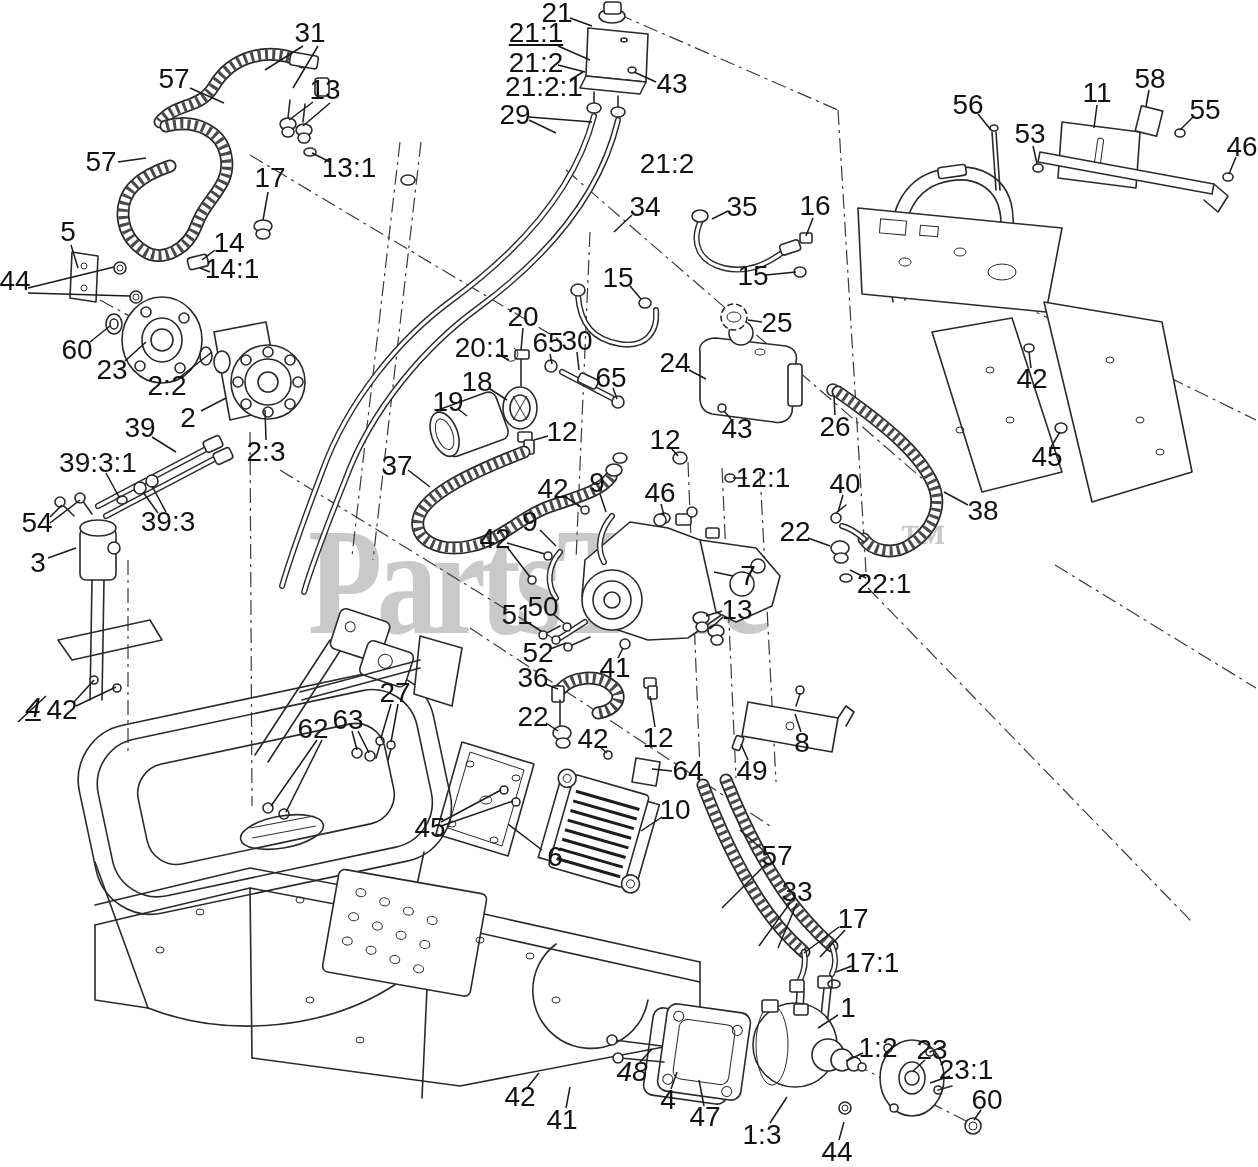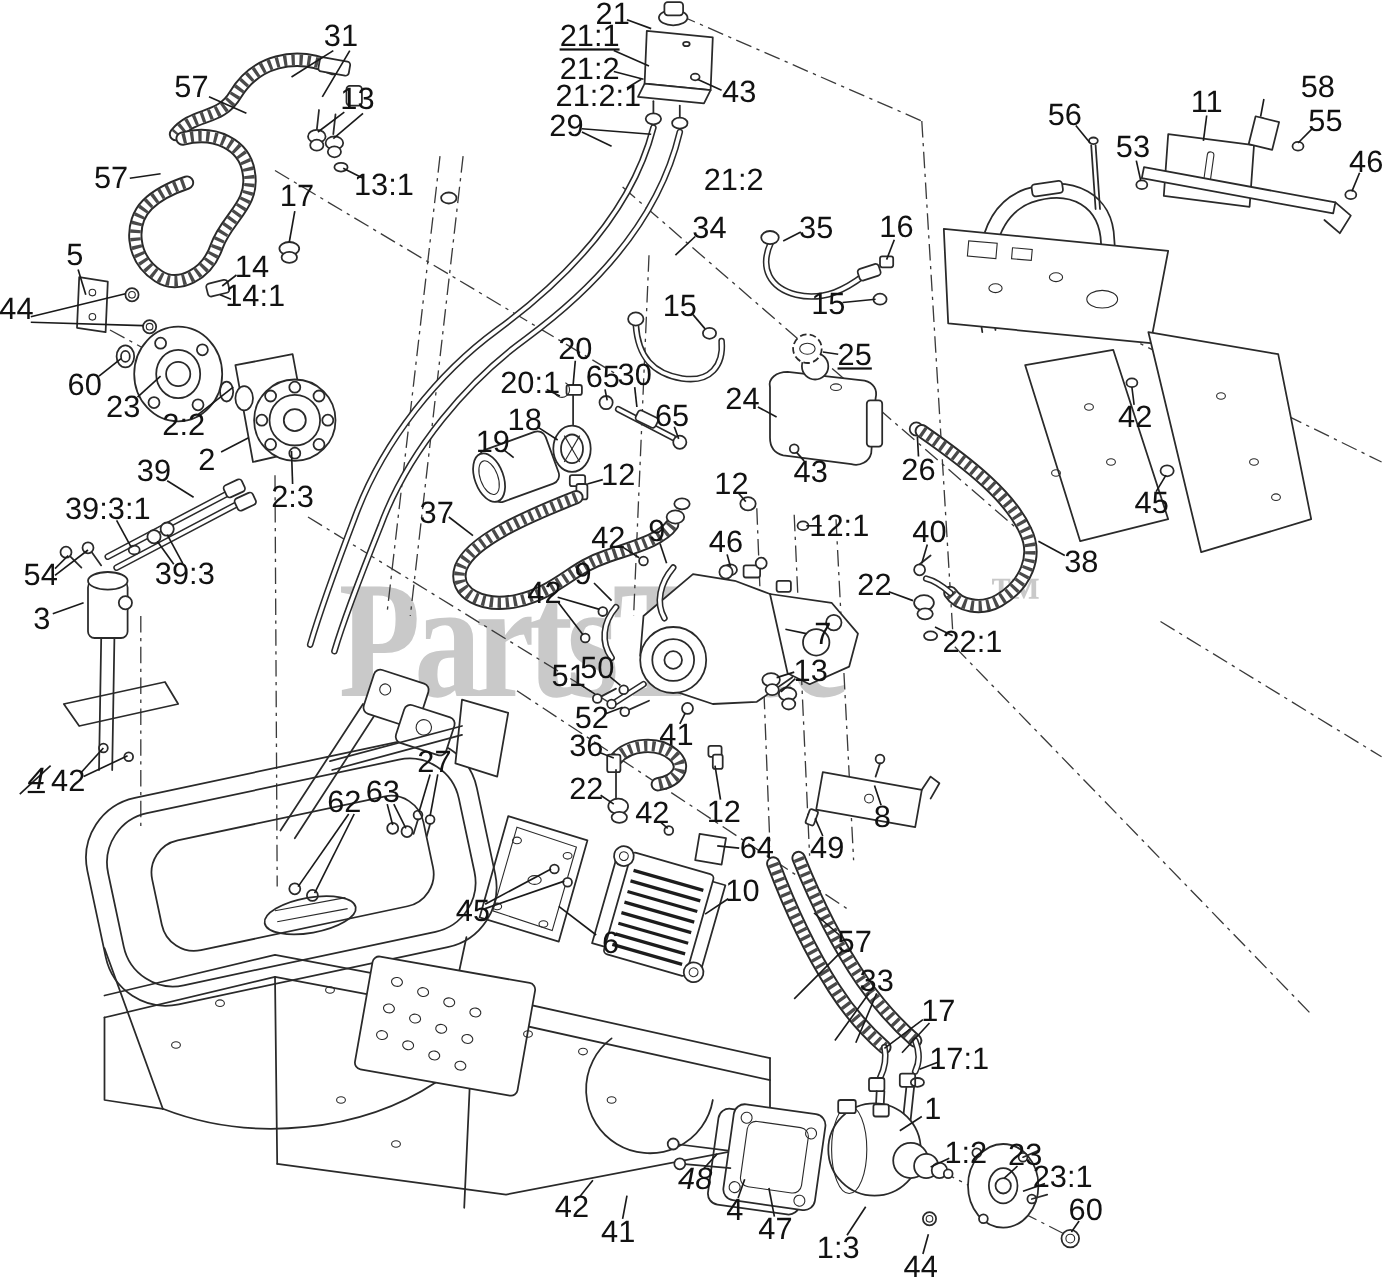--- a/index.html
+++ b/index.html
@@ -624,21 +624,21 @@
       <div class="callout" style="left: 515px; top: 115px;">29</div>
       <div class="callout" style="left: 667px; top: 164px;">21:2</div>
       <div class="callout" style="left: 645px; top: 207px;">34</div>
       <div class="callout" style="left: 742px; top: 207px;">35</div>
       <div class="callout" style="left: 815px; top: 206px; text-align: center;">16</div>
       <div class="callout" style="left: 618px; top: 278px;">15</div>
       <div class="callout" style="left: 753px; top: 276px;">15</div>
       <div class="callout" style="left: 968px; top: 105px;">56</div>
       <div class="callout" style="left: 1030px; top: 134px;">53</div>
       <div class="callout" style="left: 1097px; top: 93px;">11</div>
-      <div class="callout" style="left: 1150px; top: 79px; margin-left: 48px;">58</div>
+      <div class="callout" style="left: 1150px; top: 79px;">58</div>
       <div class="callout" style="left: 1205px; top: 110px;">55</div>
       <div class="callout" style="left: 1242px; top: 147px;">46</div>
       <div class="callout" style="left: 77px; top: 350px;">60</div>
       <div class="callout" style="left: 112px; top: 370px;">23</div>
       <div class="callout" style="left: 167px; top: 386px;">2:2</div>
       <div class="callout" style="left: 188px; top: 418px;">2</div>
       <div class="callout" style="left: 266px; top: 452px;">2:3</div>
       <div class="callout" style="left: 140px; top: 428px;">39</div>
       <div class="callout" style="left: 98px; top: 463px;">39:3:1</div>
       <div class="callout" style="left: 37px; top: 523px;">54</div>
@@ -646,21 +646,21 @@
       <div class="callout" style="left: 38px; top: 563px;">3</div>
       <div class="callout" style="left: 397px; top: 466px;">37</div>
       <div class="callout" style="left: 523px; top: 317px;">20</div>
       <div class="callout" style="left: 482px; top: 348px;">20:1</div>
       <div class="callout" style="left: 548px; top: 343px;">65</div>
       <div class="callout" style="left: 577px; top: 341px;">30</div>
       <div class="callout" style="left: 477px; top: 382px;">18</div>
       <div class="callout" style="left: 448px; top: 402px;">19</div>
       <div class="callout" style="left: 611px; top: 378px;">65</div>
       <div class="callout" style="left: 562px; top: 432px;">12</div>
-      <div class="callout" style="left: 777px; top: 323px; text-decoration: underline;">25</div>
+      <div class="callout" style="left: 777px; top: 323px;">25</div>
       <div class="callout" style="left: 675px; top: 363px;">24</div>
       <div class="callout" style="left: 737px; top: 429px;">43</div>
       <div class="callout" style="left: 835px; top: 427px;">26</div>
       <div class="callout" style="left: 665px; top: 440px;">12</div>
       <div class="callout" style="left: 763px; top: 478px;">12:1</div>
       <div class="callout" style="left: 553px; top: 489px;">42</div>
       <div class="callout" style="left: 597px; top: 483px;">9</div>
       <div class="callout" style="left: 660px; top: 493px;">46</div>
       <div class="callout" style="left: 845px; top: 484px;">40</div>
       <div class="callout" style="left: 795px; top: 532px;">22</div>

